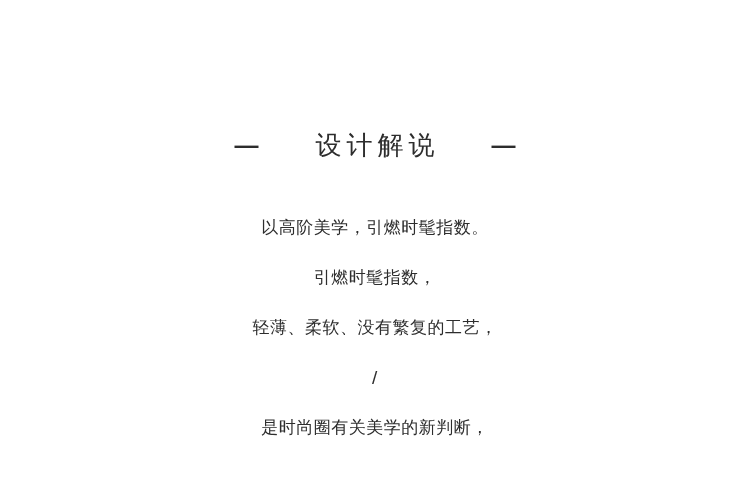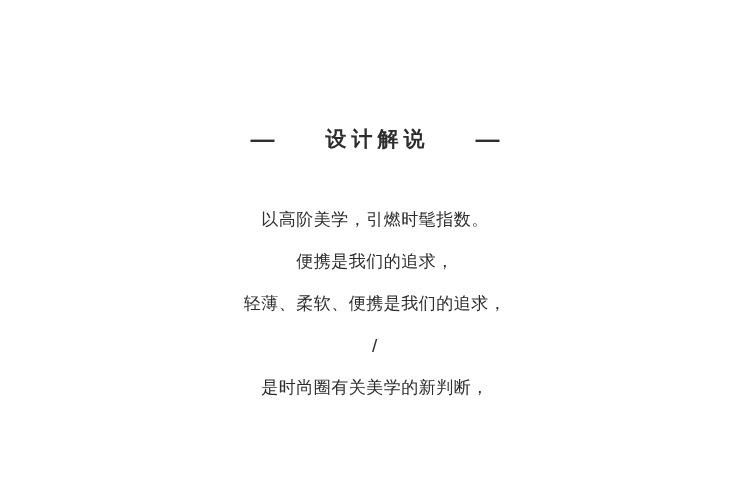--- a/index.html
+++ b/index.html
@@ -30,38 +30,38 @@
     gap: 36px;
   }
   .title-dash {
     font-size: 24px;
     font-weight: 700;
     color: #2d2d2d;
     line-height: 32px;
     letter-spacing: 0;
   }
   .section-title {
-    margin: 10px;
-    font-size: 21px;
-    font-weight: 700;
+    margin: 16px;
+    font-size: 26px;
+    font-weight: 400;
     line-height: 32px;
     letter-spacing: 5px;
     text-indent: 5px;
     color: #2d2d2d;
     white-space: nowrap;
   }
   .body-block {
     position: absolute;
     top: 199px;
     left: 0;
     width: 100%;
     text-align: center;
   }
   .desc-line {
-    margin: 0;
+    margin: 8px;
     font-size: 17px;
     line-height: 42px;
     letter-spacing: 0.5px;
     color: #2d2d2d;
     white-space: nowrap;
   }
   .divider-slash {
     font-size: 19px;
   }
 </style>
@@ -71,19 +71,19 @@
 <div class="page">
 
   <div class="title-row">
     <span class="title-dash">—</span>
     <h2 class="section-title">设计解说</h2>
     <span class="title-dash">—</span>
   </div>
 
   <div class="body-block">
     <p class="desc-line">以高阶美学，引燃时髦指数。</p>
-    <p class="desc-line">便携是我们的追求，</p>
-    <p class="desc-line">轻薄、柔软、便携是我们的追求，</p>
+    <p class="desc-line">引燃时髦指数，</p>
+    <p class="desc-line">轻薄、柔软、没有繁复的工艺，</p>
     <p class="desc-line divider-slash">/</p>
     <p class="desc-line">是时尚圈有关美学的新判断，</p>
   </div>
 
 </div>
 
 </body></html>

